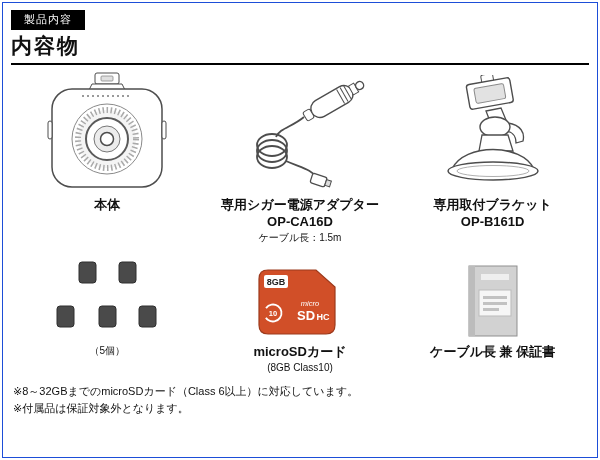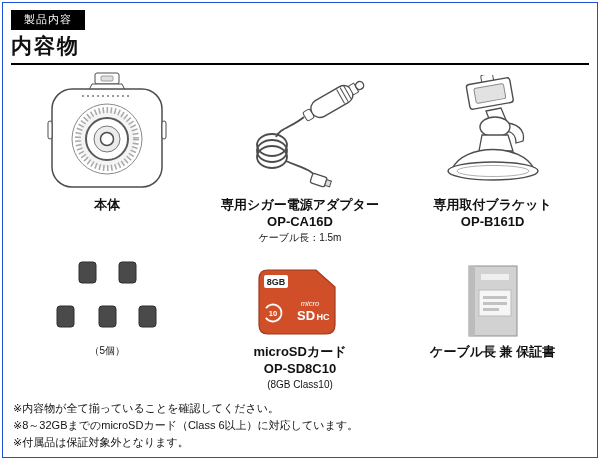--- a/index.html
+++ b/index.html
@@ -133,21 +133,20 @@
           <text x="24" y="19" font-size="9" font-weight="bold" fill="#222" text-anchor="middle">8GB</text>
           <circle cx="21" cy="47" r="8.5" fill="none" stroke="#fff" stroke-width="1.8" stroke-dasharray="43 11" transform="rotate(215 21 47)"></circle>
           <text x="21" y="50" font-size="7.5" font-weight="bold" fill="#fff" text-anchor="middle">10</text>
           <text x="58" y="40" font-size="7.5" font-style="italic" fill="#fff" text-anchor="middle">micro</text>
           <text x="54" y="54" font-size="13" font-weight="bold" fill="#fff" text-anchor="middle">SD</text>
           <text x="71" y="54" font-size="9" font-weight="bold" fill="#fff" text-anchor="middle">HC</text>
         </svg>
       </div>
       <div class="caption">
         <div class="cap-main">microSDカード</div>
-        <div class="cap-main">OP-SD8C10</div>
         <div class="cap-note">(8GB Class10)</div>
       </div>
     </div>
 
     <div class="cell">
       <div class="art">
         <svg width="70" height="78" viewBox="0 0 70 78">
           <rect x="11" y="4" width="48" height="70" fill="#d2d2d2" stroke="#8f8f8f"></rect>
           <rect x="11" y="4" width="6" height="70" fill="#bcbcbc"></rect>
           <rect x="23" y="12" width="28" height="6" fill="#efefef"></rect>
@@ -157,18 +156,17 @@
           <rect x="25" y="46" width="16" height="3" fill="#c2c2c2"></rect>
         </svg>
       </div>
       <div class="caption">
         <div class="cap-main">ケーブル長 兼 保証書</div>
       </div>
     </div>
   </div>
 
   <div class="footnotes">
-    <div>※内容物が全て揃っていることを確認してください。</div>
     <div>※8～32GBまでのmicroSDカード（Class 6以上）に対応しています。</div>
     <div>※付属品は保証対象外となります。</div>
   </div>
 
 </div>
 
 </body></html>

